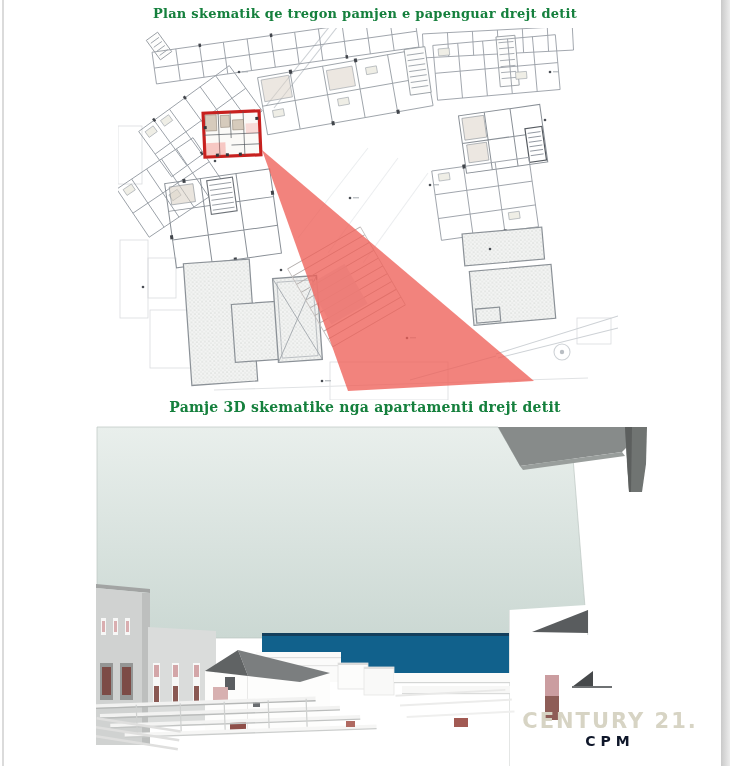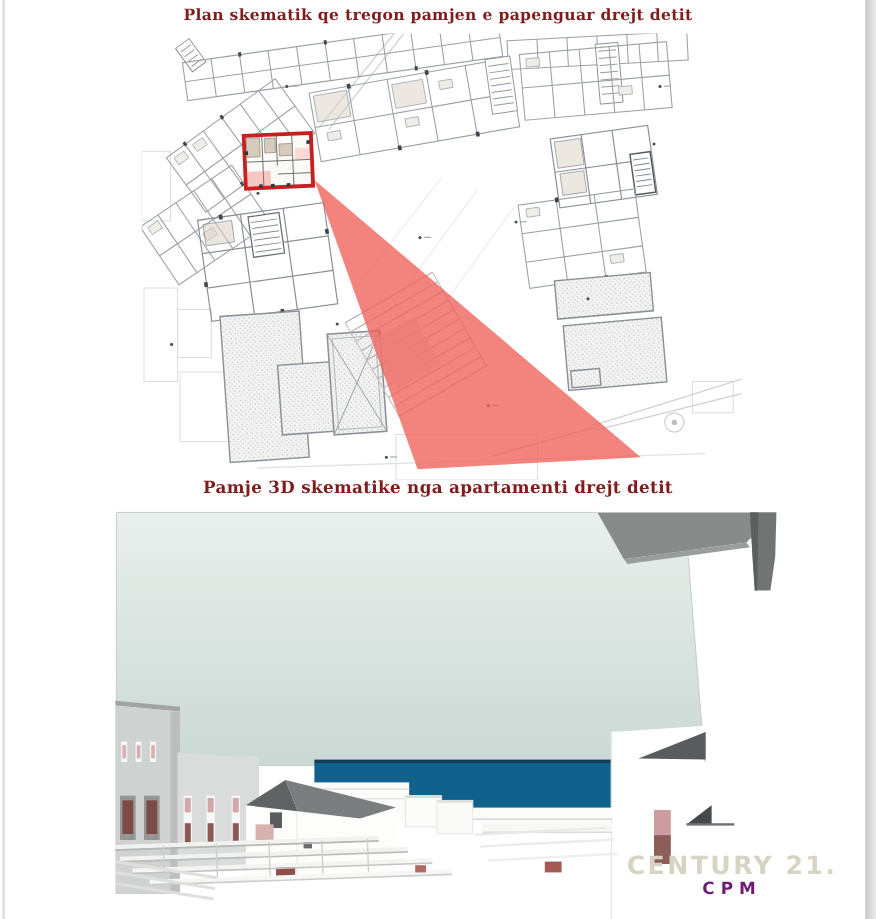--- a/index.html
+++ b/index.html
@@ -1,27 +1,27 @@
 <!DOCTYPE html>
 <html><head>
 <meta charset="utf-8">
 <style>
   html,body{margin:0;padding:0;background:#ffffff;}
   #page{position:relative;width:730px;height:766px;background:#ffffff;overflow:hidden;
         font-family:"DejaVu Serif", serif;}
-  .title{position:absolute;left:0;width:730px;text-align:center;color:#7f1d1d;
+  .title{position:absolute;left:0;width:730px;text-align:center;color:#15803d;
          font-weight:700;letter-spacing:.25px;}
   #plan-title{top:6px;font-size:13px;}
   #render-title{top:399px;font-size:14px;}
   #plan-svg{position:absolute;left:118px;top:28px;}
   #render-svg{position:absolute;left:96px;top:424px;}
   #watermark{position:absolute;left:512px;top:710px;width:196px;text-align:center;
              font-family:"DejaVu Sans", sans-serif;font-weight:700;color:#d7d4c4;z-index:5;}
   #watermark .brand{font-size:21px;letter-spacing:2px;white-space:nowrap;line-height:1.1;}
-  #watermark .sub{font-size:14px;letter-spacing:5px;color:#701a75;line-height:1.1;margin-top:1px;}
+  #watermark .sub{font-size:14px;letter-spacing:5px;color:#0f172a;line-height:1.1;margin-top:1px;}
   #edge-left{position:absolute;left:2px;top:0;width:2px;height:766px;background:#d2d2d2;opacity:.8;}
   #edge-right{position:absolute;left:721px;top:0;width:9px;height:766px;
               background:linear-gradient(90deg,#c9c9c9,#ececec);}
 </style>
 </head>
 <body>
 
 <div id="page">
 
   <div id="edge-left"></div>

